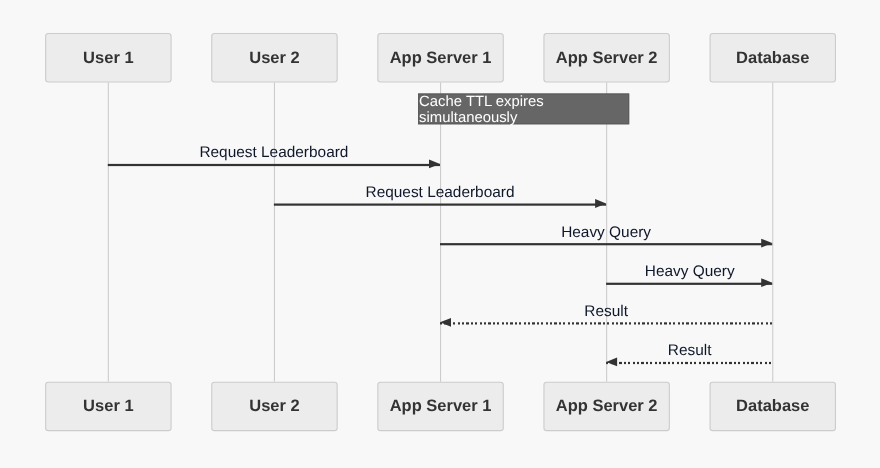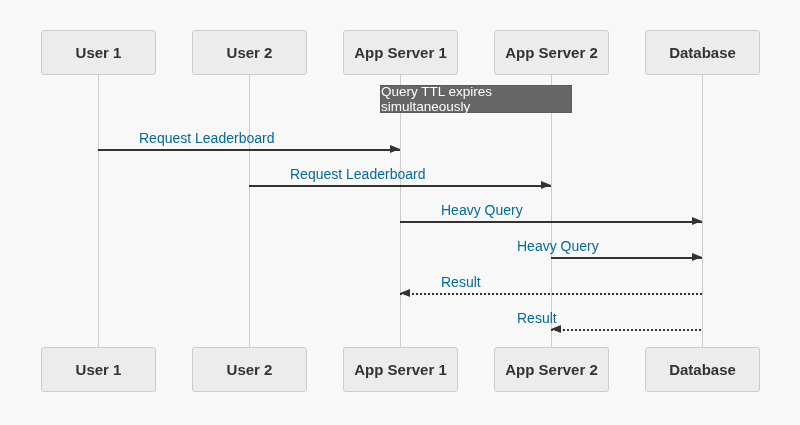--- a/index.html
+++ b/index.html
@@ -49,24 +49,24 @@
     display: flex;
     align-items: center;
     justify-content: center;
     font-size: 13.5px;
     color: #ffffff;
   }
   .msg-label {
     position: absolute;
     width: 220px;
     height: 17px;
-    text-align: left;
+    text-align: center;
     font-size: 14px;
     line-height: 17px;
-    color: #0369a1;
+    color: #0f172a;
     white-space: nowrap;
   }
   .msg-line {
     position: absolute;
     height: 1.5px;
     background: #333333;
   }
   .msg-line.dashed {
     background: repeating-linear-gradient(90deg, #333333 0 2px, transparent 2px 4px);
   }
@@ -96,21 +96,21 @@
   <div class="actor" style="left:343px;top:30px;">App Server 1</div>
   <div class="actor" style="left:494px;top:30px;">App Server 2</div>
   <div class="actor" style="left:645px;top:30px;">Database</div>
 
   <div class="actor" style="left:41px;top:347px;">User 1</div>
   <div class="actor" style="left:192px;top:347px;">User 2</div>
   <div class="actor" style="left:343px;top:347px;">App Server 1</div>
   <div class="actor" style="left:494px;top:347px;">App Server 2</div>
   <div class="actor" style="left:645px;top:347px;">Database</div>
 
-  <div class="note">Query TTL expires simultaneously</div>
+  <div class="note">Cache TTL expires simultaneously</div>
 
   <div class="msg-label" style="left:139px;top:130px;">Request Leaderboard</div>
   <div class="msg-line" style="left:98px;top:149px;width:302px;"></div>
   <div class="arrowhead right" style="left:390px;top:145px;"></div>
 
   <div class="msg-label" style="left:290px;top:166px;">Request Leaderboard</div>
   <div class="msg-line" style="left:249px;top:185px;width:302px;"></div>
   <div class="arrowhead right" style="left:541px;top:181px;"></div>
 
   <div class="msg-label" style="left:441px;top:202px;">Heavy Query</div>

